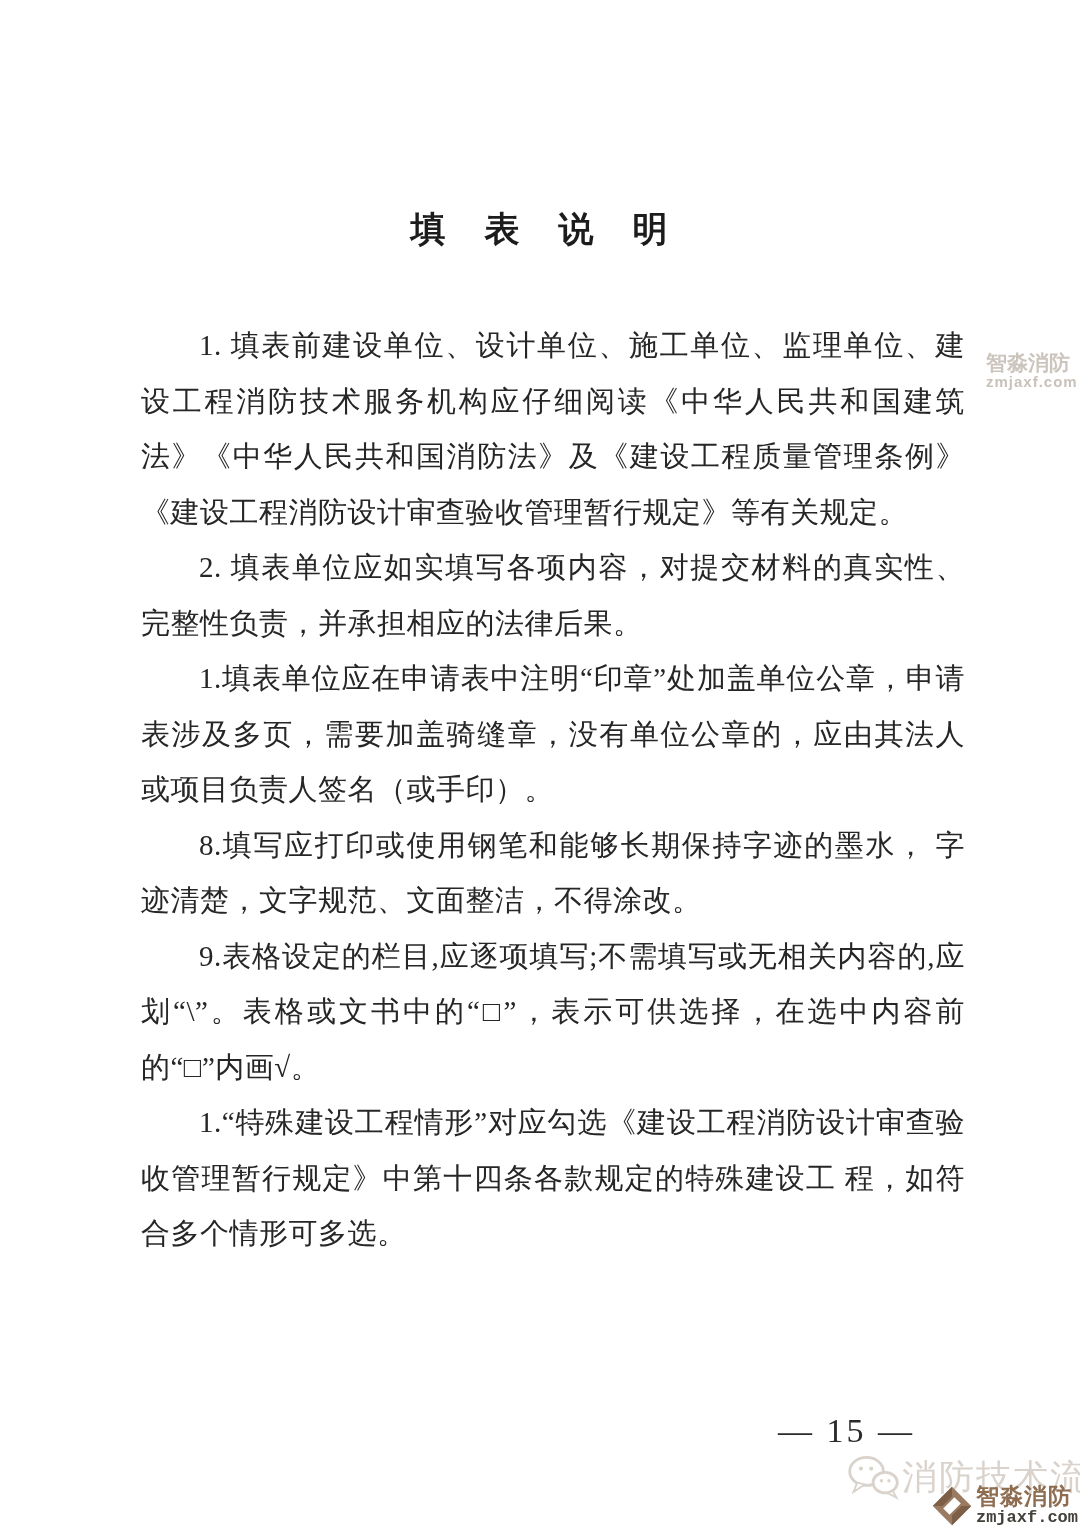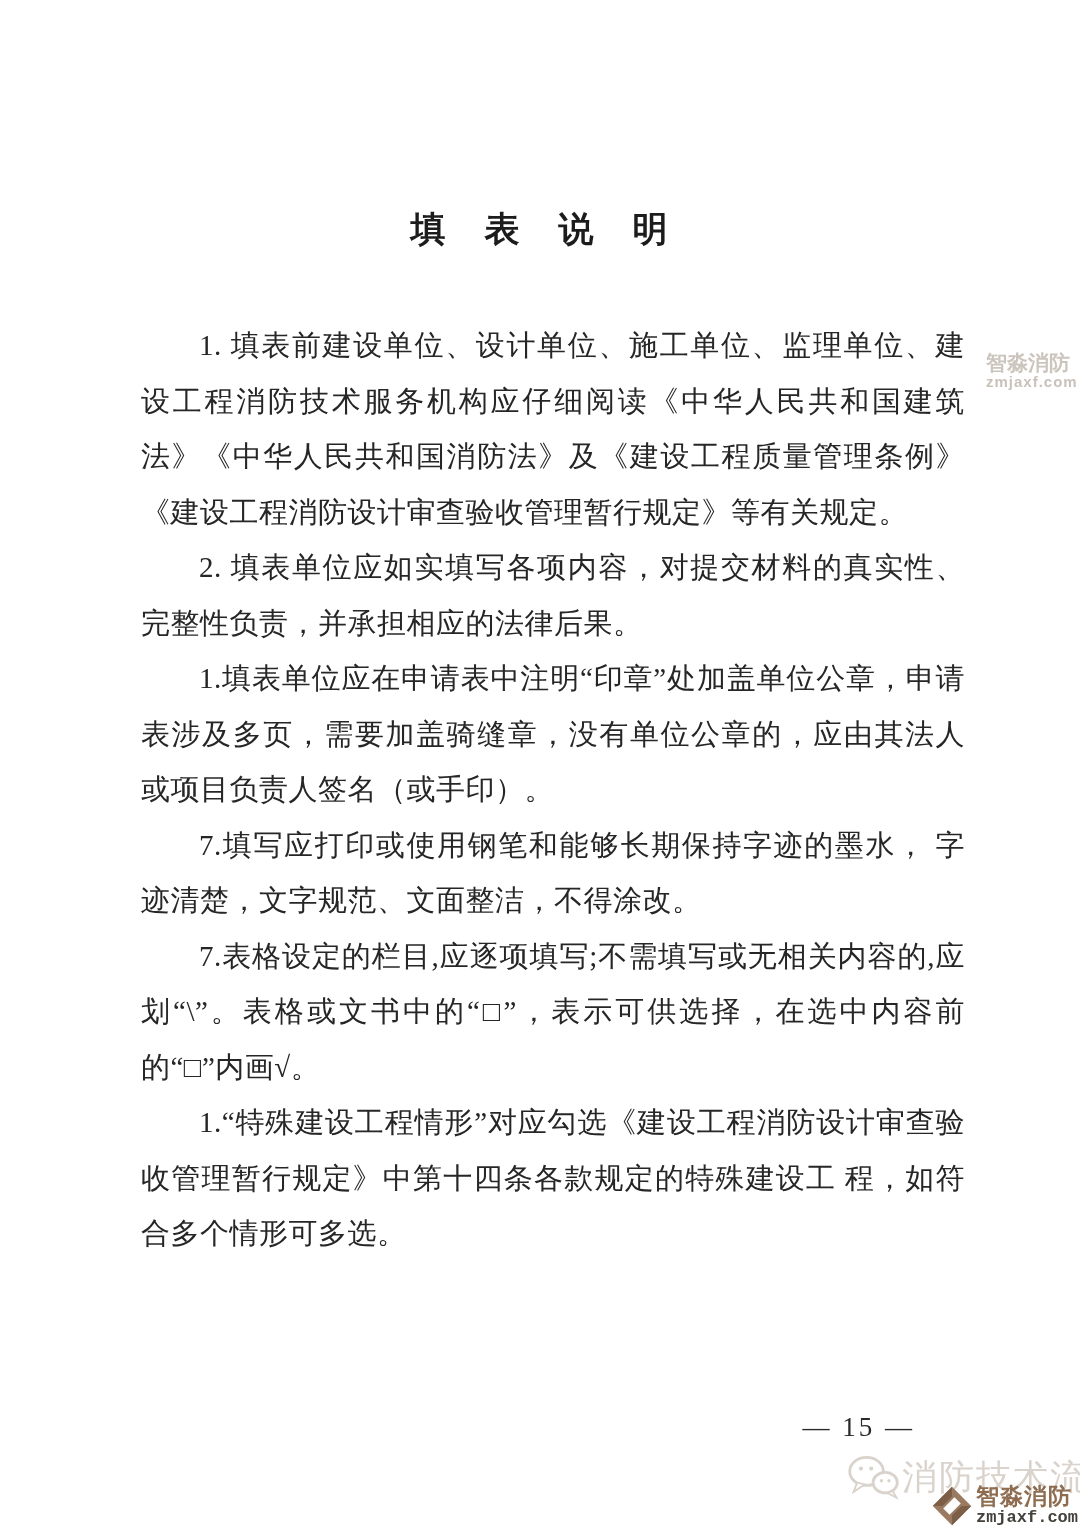--- a/index.html
+++ b/index.html
@@ -32,21 +32,21 @@
     line-height:55.5px;
     text-align:justify;
     text-justify:inter-character;
     text-indent:2em;
     color:#262626;
     letter-spacing:0.5px;
   }
   .pagenum{
     position:absolute;
     top:1412px;right:165px;
-    font-size:27px;
+    font-size:34px;
     letter-spacing:3px;
     color:#2a2a2a;
     font-family:"Liberation Serif", serif;
   }
   
   .wm-topright{
     position:absolute;
     top:352px;left:986px;
     line-height:1.05;
     font-family:"Liberation Sans", sans-serif;
@@ -101,22 +101,22 @@
     <div class="wm-brand">智淼消防</div>
     <div class="wm-domain">zmjaxf.com</div>
   </div>
 
   <h1 class="title">填　表　说　明</h1>
 
   <div class="body-text">
     <p class="para">1. 填表前建设单位、设计单位、施工单位、监理单位、建设工程消防技术服务机构应仔细阅读《中华人民共和国建筑法》《中华人民共和国消防法》及《建设工程质量管理条例》《建设工程消防设计审查验收管理暂行规定》等有关规定。</p>
     <p class="para">2. 填表单位应如实填写各项内容，对提交材料的真实性、完整性负责，并承担相应的法律后果。</p>
     <p class="para">1.填表单位应在申请表中注明“印章”处加盖单位公章，申请表涉及多页，需要加盖骑缝章，没有单位公章的，应由其法人或项目负责人签名（或手印）。</p>
-    <p class="para">7.填写应打印或使用钢笔和能够长期保持字迹的墨水， 字迹清楚，文字规范、文面整洁，不得涂改。</p>
-    <p class="para">7.表格设定的栏目,应逐项填写;不需填写或无相关内容的,应划“\”。表格或文书中的“□”，表示可供选择，在选中内容前的“□”内画√。</p>
+    <p class="para">8.填写应打印或使用钢笔和能够长期保持字迹的墨水， 字迹清楚，文字规范、文面整洁，不得涂改。</p>
+    <p class="para">9.表格设定的栏目,应逐项填写;不需填写或无相关内容的,应划“\”。表格或文书中的“□”，表示可供选择，在选中内容前的“□”内画√。</p>
     <p class="para">1.“特殊建设工程情形”对应勾选《建设工程消防设计审查验收管理暂行规定》中第十四条各款规定的特殊建设工 程，如符合多个情形可多选。</p>
   </div>
 
   <div class="pagenum">— 15 —</div>
 
   <div class="wm-channel">
     <span class="bubbles">
       <svg viewBox="0 0 60 52" width="56" height="50">
         <ellipse cx="22" cy="20" rx="18" ry="15" fill="#ffffff" stroke="#d9d3cc" stroke-width="3"></ellipse>
         <path d="M12 32 L8 42 L20 34 Z" fill="#ffffff" stroke="#d9d3cc" stroke-width="2"></path>

